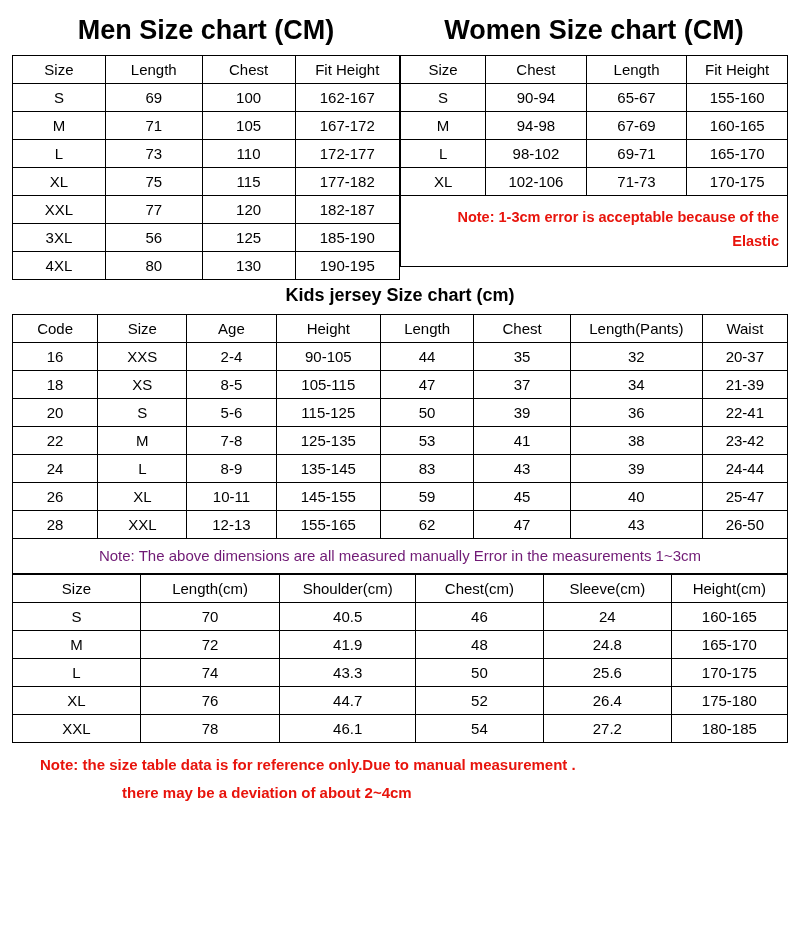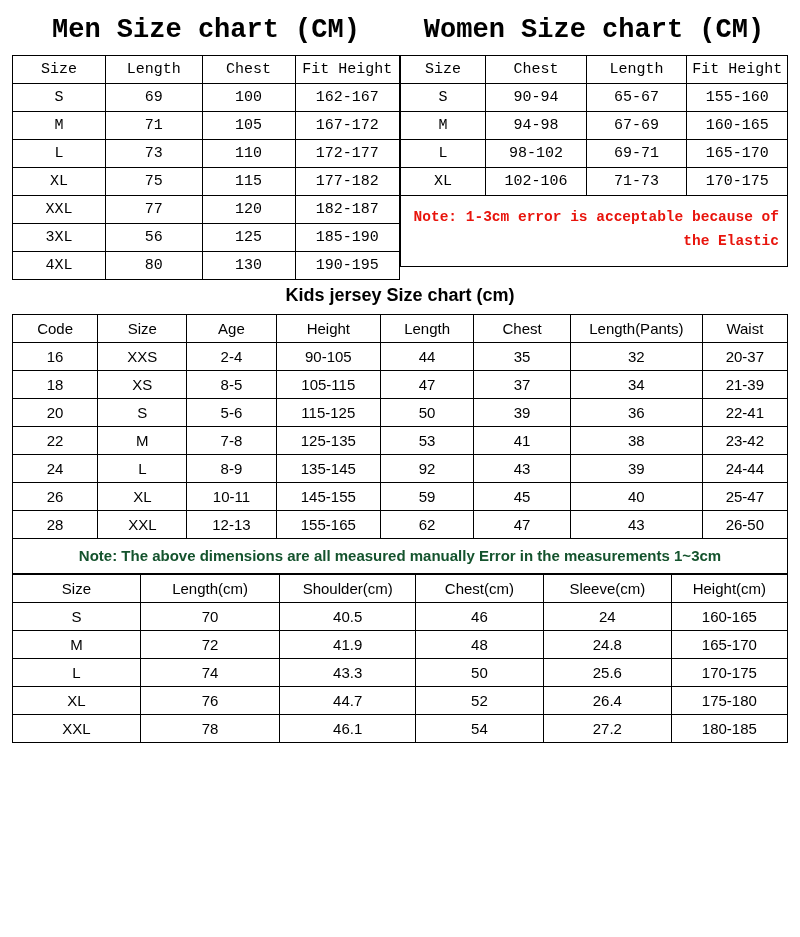--- a/index.html
+++ b/index.html
@@ -44,21 +44,20 @@
     line-height: 1.1;
     padding: 6px 0 9px 0;
   }
   .title-sm {
     font-size: 18px;
   }
   .top-row {
     display: flex;
     width: 100%;
     gap: 0;
-    font-family: Liberation Mono, monospace;
   }
   .top-left {
     width: 50%;
     box-sizing: border-box;
   }
   .top-right {
     width: 50%;
     box-sizing: border-box;
   }
   .note-red {
@@ -67,22 +66,22 @@
     font-size: 14.5px;
     text-align: right;
     line-height: 1.65;
   }
   .note-cell {
     border: 1px solid #000;
     border-top: none;
     padding: 10px 8px 12px 8px;
   }
   .note-row-full {
-    color: #14532d;
-    font-weight: bold;
+    color: #701a75;
+    font-weight: normal;
     font-size: 15px;
     text-align: center;
     padding: 7px 4px;
     border: 1px solid #000;
     border-top: none;
     line-height: 1.3;
   }
   .footer-note {
     color: #e8140c;
     font-weight: bold;
@@ -307,21 +306,21 @@
           <td>53</td>
           <td>41</td>
           <td>38</td>
           <td>23-42</td>
         </tr>
         <tr>
           <td>24</td>
           <td>L</td>
           <td>8-9</td>
           <td>135-145</td>
-          <td>92</td>
+          <td>83</td>
           <td>43</td>
           <td>39</td>
           <td>24-44</td>
         </tr>
         <tr>
           <td>26</td>
           <td>XL</td>
           <td>10-11</td>
           <td>145-155</td>
           <td>59</td>
@@ -400,14 +399,18 @@
           <td>78</td>
           <td>46.1</td>
           <td>54</td>
           <td>27.2</td>
           <td>180-185</td>
         </tr>
       </tbody>
     </table>
   </div>
 
+  <div class="footer-note">
+    <span class="line1">Note:    the size table data is for reference only.Due to manual measurement .</span>
+    <span class="line2">there may be a deviation of about 2~4cm</span>
+  </div>
 
 </div>
 
 </body></html>

